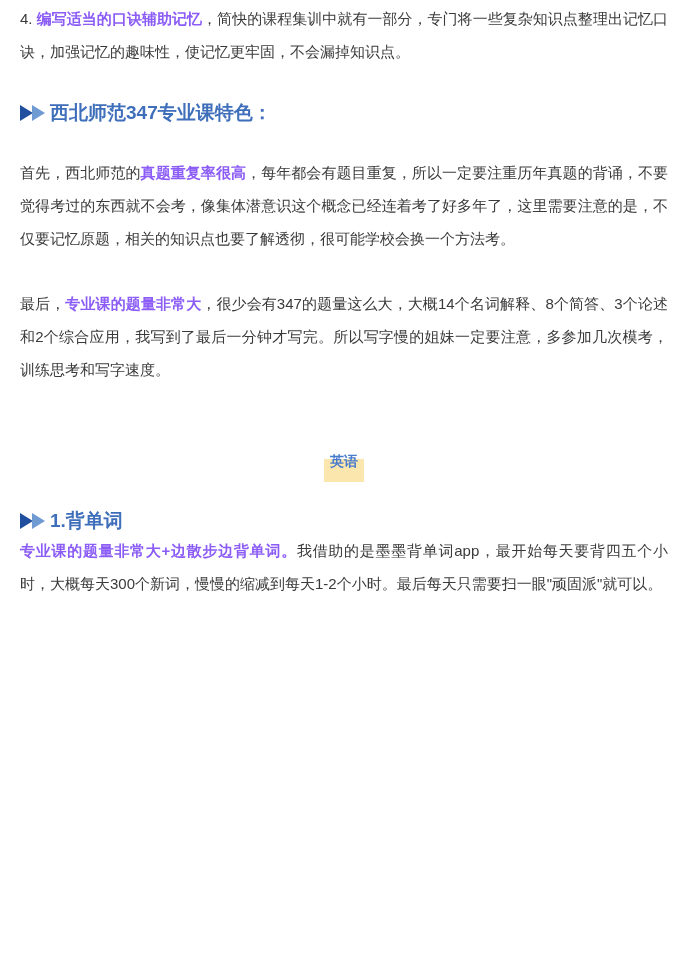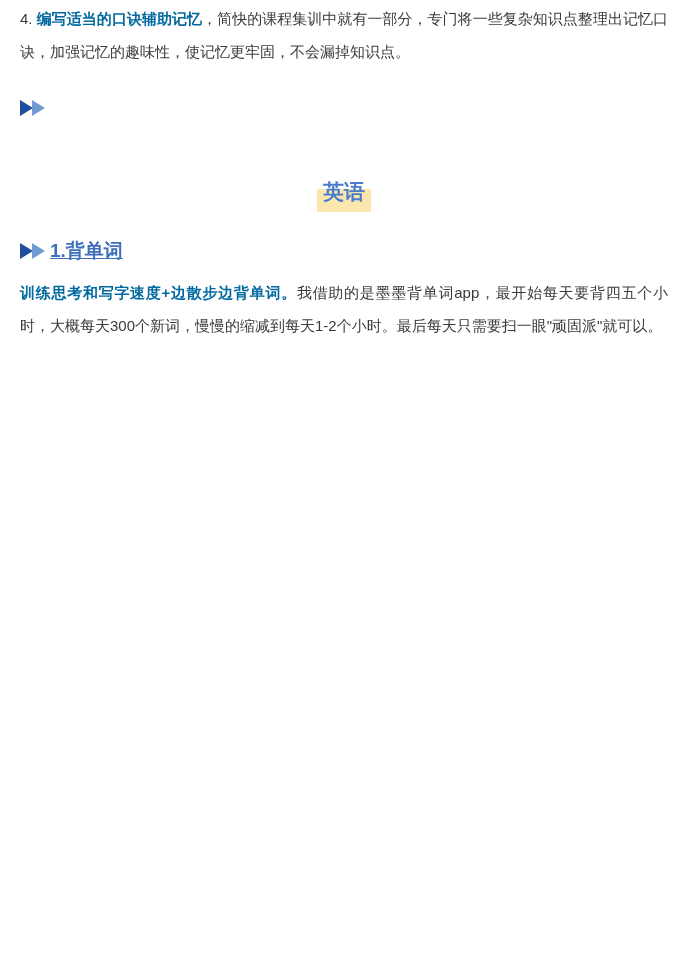--- a/index.html
+++ b/index.html
@@ -20,84 +20,86 @@
     color: #3a3a3a;
   }
   .para {
     font-size: 15px;
     line-height: 33px;
     text-align: justify;
     margin: 0 0 32px 0;
     word-break: break-all;
   }
   .em {
-    color: #0369a1;
+    color: #8b5cf6;
     font-weight: 700;
   }
   .arrow-heading {
     display: flex;
     align-items: center;
     gap: 5px;
     font-size: 19px;
     font-weight: 700;
     color: #3f6fba;
     line-height: 26px;
     margin: 0 0 30px 0;
   }
   .arrow-heading.tight {
-    margin-bottom: 12px;
-    text-decoration: underline;
+    margin-bottom: 0;
   }
   .arrow-heading .arrows {
     flex: 0 0 auto;
     display: block;
   }
   .center-title {
     text-align: center;
     margin: 62px 0 26px 0;
   }
   .hl {
     display: inline-block;
     padding: 0 6px 7px 6px;
     background: linear-gradient(to bottom, transparent 0px, transparent 11px, #fbe7ae 11px, #fbe7ae 100%);
   }
   .hl-text {
-    font-size: 21px;
+    font-size: 14px;
     line-height: 27px;
     font-weight: 700;
     color: #4a7ccd;
     text-align: right;
   }
 </style>
 </head>
 <body>
 
 <main class="article">
 
   <p class="para"><span>4. </span><span class="em">编写适当的口诀辅助记忆</span><span>，简快的课程集训中就有一部分，专门将一些复杂知识点整理出记忆口诀，加强记忆的趣味性，使记忆更牢固，不会漏掉知识点。</span></p>
 
   <h2 class="arrow-heading">
     <svg class="arrows" width="25" height="16" viewBox="0 0 25 16" aria-hidden="true">
       <polygon points="0,0 13,8 0,16" fill="#1f4f9e"></polygon>
       <polygon points="12,0 25,8 12,16" fill="#6f9bd2"></polygon>
     </svg>
+    <span>西北师范347专业课特色：</span>
   </h2>
 
+  <p class="para"><span>首先，西北师范的</span><span class="em">真题重复率很高</span><span>，每年都会有题目重复，所以一定要注重历年真题的背诵，不要觉得考过的东西就不会考，像集体潜意识这个概念已经连着考了好多年了，这里需要注意的是，不仅要记忆原题，相关的知识点也要了解透彻，很可能学校会换一个方法考。</span></p>
 
 
+  <p class="para"><span>最后，</span><span class="em">专业课的题量非常大</span><span>，很少会有347的题量这么大，大概14个名词解释、8个简答、3个论述和2个综合应用，我写到了最后一分钟才写完。所以写字慢的姐妹一定要注意，多参加几次模考，训练思考和写字速度。</span></p>
 
   <div class="center-title">
     <span class="hl"><span class="hl-text">英语</span></span>
   </div>
 
 
   <h2 class="arrow-heading tight">
     <svg class="arrows" width="25" height="16" viewBox="0 0 25 16" aria-hidden="true">
       <polygon points="0,0 13,8 0,16" fill="#1f4f9e"></polygon>
       <polygon points="12,0 25,8 12,16" fill="#6f9bd2"></polygon>
     </svg>
     <span>1.背单词</span>
   </h2>
 
 
-  <p class="para"><span class="em">训练思考和写字速度+边散步边背单词。</span><span>我借助的是墨墨背单词app，最开始每天要背四五个小时，大概每天300个新词，慢慢的缩减到每天1-2个小时。最后每天只需要扫一眼"顽固派"就可以。</span></p>
+  <p class="para"><span class="em">专业课的题量非常大+边散步边背单词。</span><span>我借助的是墨墨背单词app，最开始每天要背四五个小时，大概每天300个新词，慢慢的缩减到每天1-2个小时。最后每天只需要扫一眼"顽固派"就可以。</span></p>
 
 </main>
 
 </body></html>

